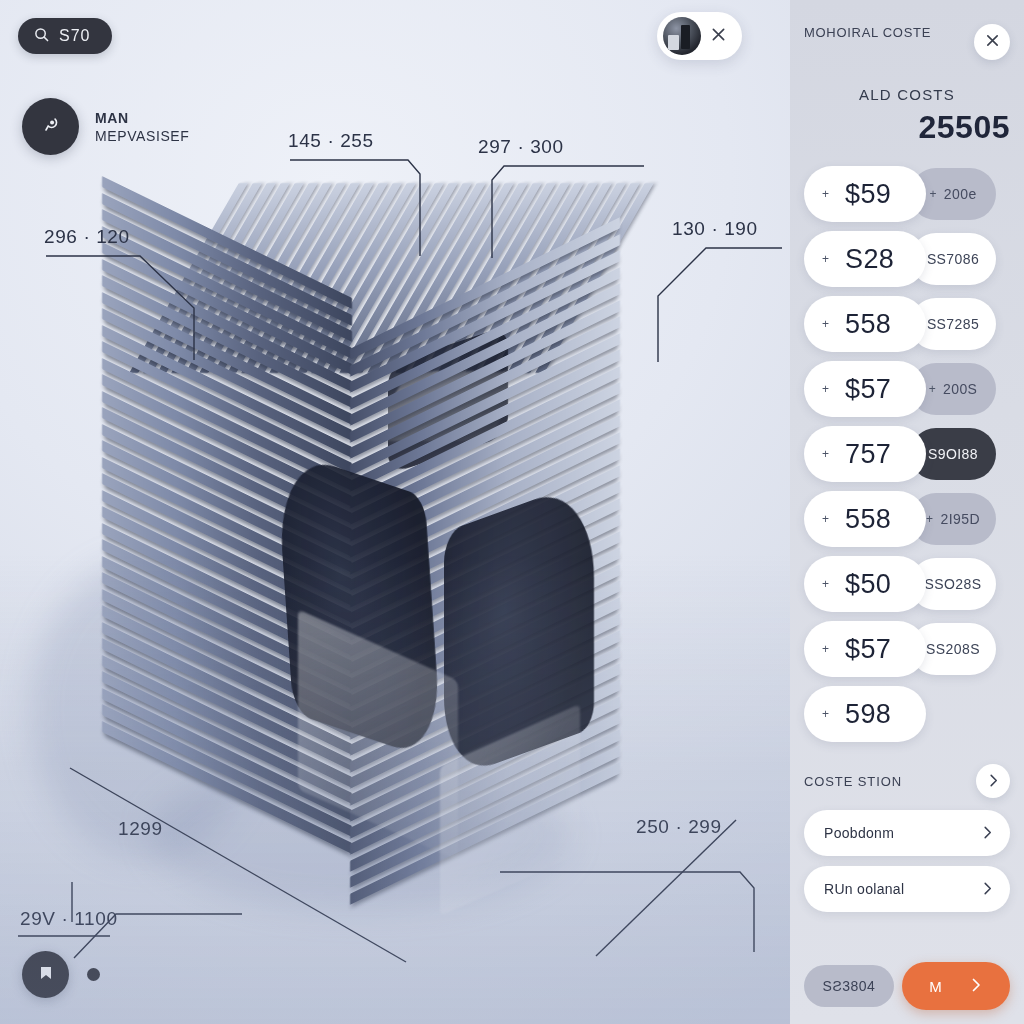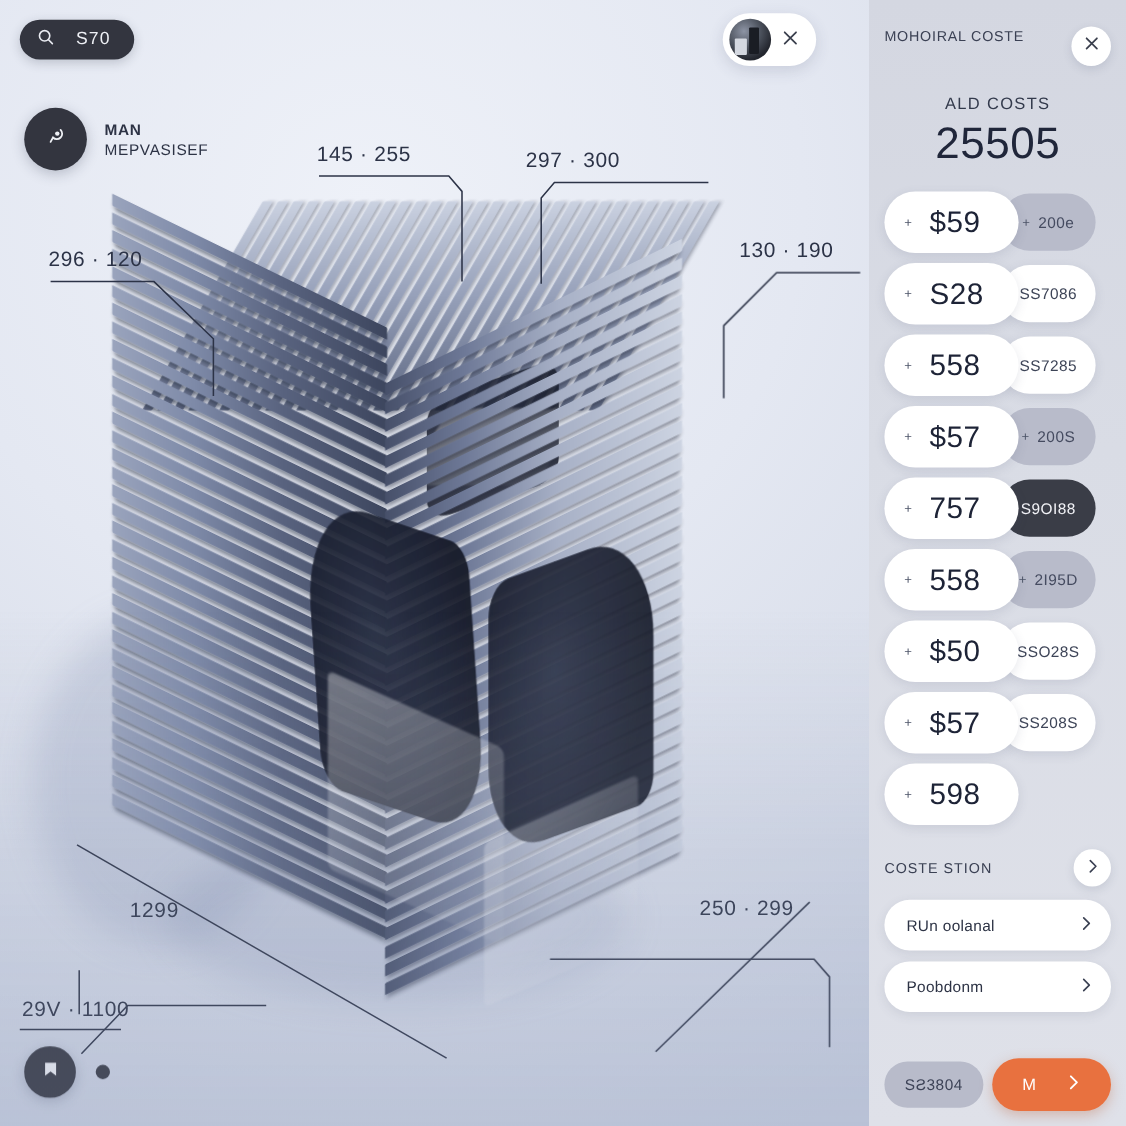--- a/index.html
+++ b/index.html
@@ -117,21 +117,21 @@
   .dim-label {
     font-size: 19px; letter-spacing: 0.6px;
     color: #2c3347; white-space: nowrap;
   }
   .dim svg { display: block; overflow: visible; }
   .dim-line { stroke: #2c3347; stroke-width: 1.4; fill: none; }
 
   
   .search-pill {
     position: absolute; left: 18px; top: 18px;
-    display: flex; align-items: center; gap: 20px;
+    display: flex; align-items: center; gap: 10px;
     height: 36px; padding: 0 22px 0 16px;
     background: #33353f; border-radius: 18px;
     box-shadow: 0 3px 10px rgba(40,48,70,0.22);
   }
   .search-pill .glyph { color: #e9ebf1; }
   .search-pill .txt {
     color: #eef0f5; font-size: 16px; letter-spacing: 1px;
   }
 
   .brand {
@@ -204,22 +204,22 @@
     background: #fff; display: flex; align-items: center; justify-content: center;
     box-shadow: 0 3px 9px rgba(70,80,110,0.16);
     flex: 0 0 auto;
   }
 
   .panel-sub {
     margin-top: 26px; text-align: center;
     font-size: 15px; letter-spacing: 1.2px; color: #333a4c; font-weight: 500;
   }
   .panel-total {
-    margin-top: 6px; text-align: center;
-    font-size: 40px; letter-spacing: .5px; color: #20263a; font-weight: 400;
+    margin-top: 6px; text-align: right;
+    font-size: 32px; letter-spacing: .5px; color: #20263a; font-weight: 700;
   }
 
   .cost-list {
     margin-top: 20px;
     display: flex; flex-direction: column; gap: 9px;
   }
   .cost-row {
     position: relative;
     height: 56px;
     display: flex; align-items: center;
@@ -619,27 +619,27 @@
         <span class="chev">
           <svg width="13" height="13" viewBox="0 0 14 14">
               <path d="M4.5 1.5 L10 7 L4.5 12.5" stroke="#3a4052" stroke-width="1.6" fill="none" stroke-linecap="round" stroke-linejoin="round"></path>
             </svg>
         </span>
       </div>
     </div>
 
     <div class="action-list" id="actionList">
         <div class="action-row">
-          <span>RUn oolanal</span>
+          <span>Poobdonm</span>
           <span class="chev"><svg width="13" height="13" viewBox="0 0 14 14">
               <path d="M4.5 1.5 L10 7 L4.5 12.5" stroke="#3a4052" stroke-width="1.6" fill="none" stroke-linecap="round" stroke-linejoin="round"></path>
             </svg></span>
         </div>
         <div class="action-row">
-          <span>Poobdonm</span>
+          <span>RUn oolanal</span>
           <span class="chev"><svg width="13" height="13" viewBox="0 0 14 14">
               <path d="M4.5 1.5 L10 7 L4.5 12.5" stroke="#3a4052" stroke-width="1.6" fill="none" stroke-linecap="round" stroke-linejoin="round"></path>
             </svg></span>
         </div>
       </div>
 
     <div class="panel-footer">
       <div class="foot-chip">SƧ3804</div>
       <div class="foot-cta" id="footCta" style="background: rgb(232, 113, 63);">
         <span>M</span>

